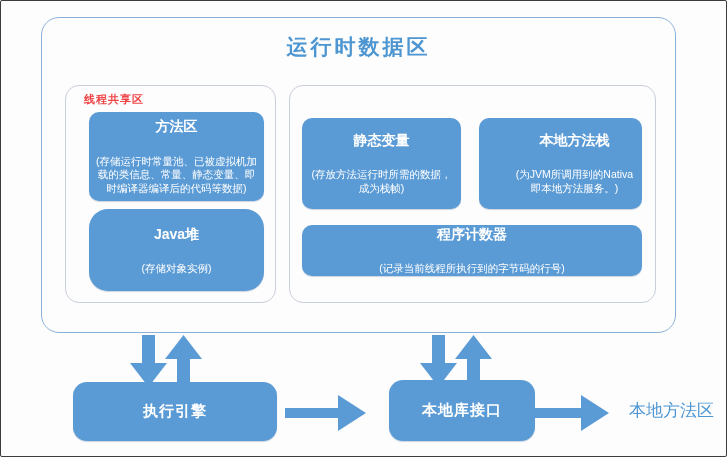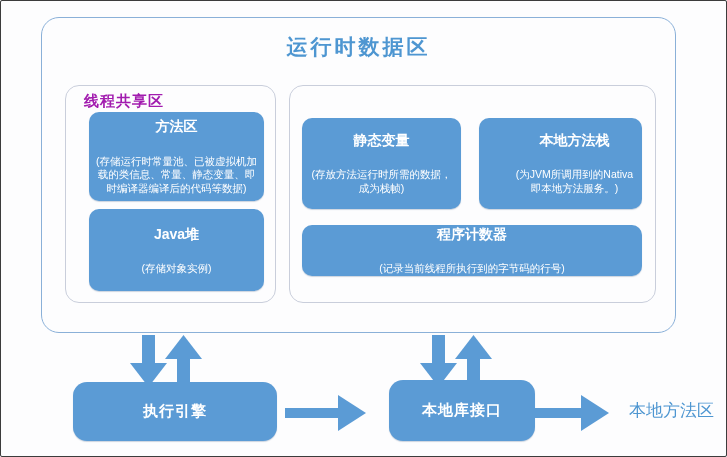--- a/index.html
+++ b/index.html
@@ -41,44 +41,44 @@
     position: absolute;
     border: 1px solid #c9cedb;
     border-radius: 14px;
   }
   .panel-shared    { left: 64px;  top: 84px; width: 211px; height: 218px; }
   .panel-exclusive { left: 288px; top: 84px; width: 367px; height: 218px; }
 
   .panel-title {
     position: absolute;
     left: 18px; top: 6px;
-    font-size: 15px;
+    font-size: 11px;
     font-weight: bold;
     letter-spacing: 1px;
-    color: #a21caf;
+    color: #ef4444;
   }
 
   .node {
     position: absolute;
     background: #5b9bd5;
     border-radius: 10px;
     color: #ffffff;
     display: flex;
     flex-direction: column;
     align-items: center;
     justify-content: center;
     text-align: center;
     padding: 4px 7px;
     box-shadow: 0 1px 1px rgba(60,90,130,0.25);
   }
   .node .node-title { font-size: 14px; font-weight: bold; line-height: 1.3; }
   .node .node-desc  { font-size: 10.5px; line-height: 1.3; margin-top: 19px; }
 
   .node-method   { left: 23px;  top: 26px;  width: 175px; height: 89px; }
-  .node-heap     { left: 23px;  top: 123px; width: 175px; height: 82px; }
+  .node-heap     { left: 23px;  top: 123px; width: 175px; height: 82px; border-radius: 19px; }
   .node-vmstack  { left: 12px;  top: 32px;  width: 159px; height: 91px; }
   .node-natstack { left: 189px; top: 32px;  width: 163px; height: 91px; padding-left: 35px; }
   .node-pc       { left: 12px;  top: 139px; width: 340px; height: 51px; }
 
   .bottom-box {
     position: absolute;
     background: #5b9bd5;
     border-radius: 14px;
     color: #ffffff;
     display: flex;

